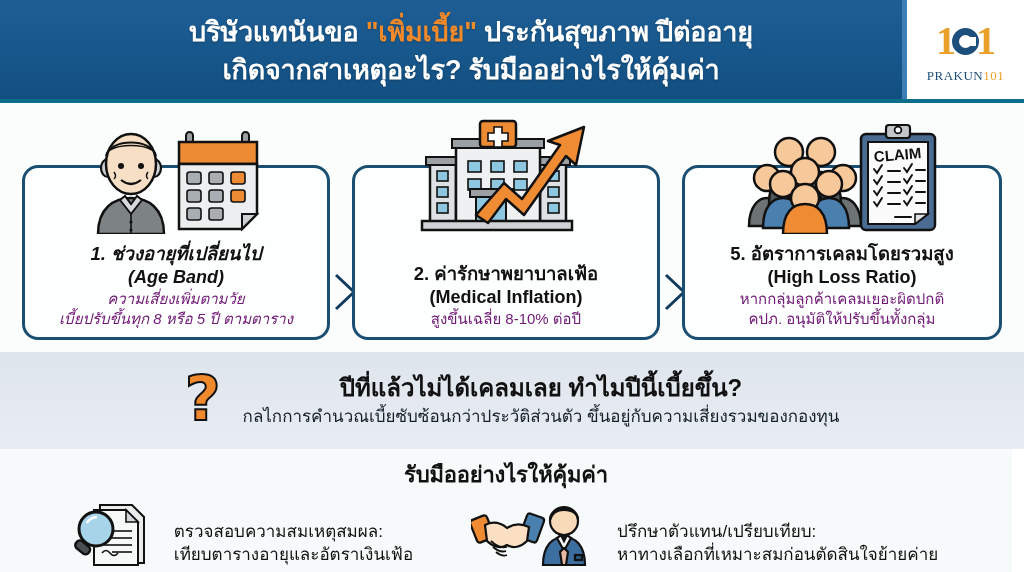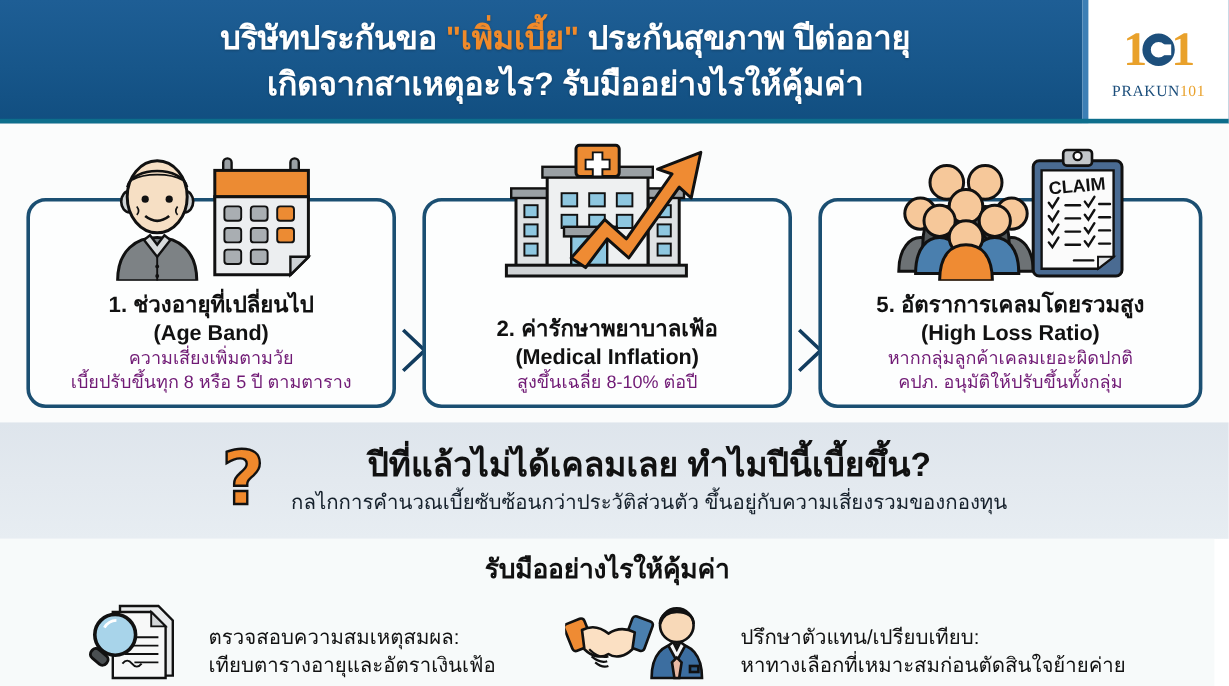--- a/index.html
+++ b/index.html
@@ -47,21 +47,21 @@
   
   .cards-band {
     position:absolute; left:0; top:103px; width:1024px; height:249px;
     background:#fbfcfc;
   }
   .card {
     position:absolute; top:62px; height:175px;
     border:3px solid #1b4f72; border-radius:16px;
     background:#fdfefe;
   }
-  .card-1 { left:22px;  width:308px; }
+  .card-1 { left:22px;  width:308px;font-style:italic; }
   .card-2 { left:352px; width:308px; }
   .card-3 { left:682px; width:320px; }
 
   .card-body {
     position:absolute; left:0; right:0; bottom:8px;
     text-align:center; color:#111111;
   }
   .card-title { font-size:18.5px; font-weight:bold; line-height:1.3; }
   .card-sub   { font-size:18px; font-weight:bold; line-height:1.3; }
   .card-line  { font-size:15px; line-height:1.33; color:#701a75; }
@@ -86,21 +86,21 @@
     background:#dde4eb;
     background:linear-gradient(180deg,#dee5ec 0%,#e3e9ef 50%,#e7edf2 100%);
     display:flex; align-items:center; justify-content:center;
   }
   .qmark {
     font-size:62px; font-weight:bold; color:#f0892c; line-height:1;
     -webkit-text-stroke:2px #111; margin-right:22px; margin-top:-4px;
     font-family:"DejaVu Sans",sans-serif;
   }
   .qtext { text-align:center; }
-  .qtext-main { font-size:28px; font-weight:bold; color:#111; line-height:1.3; }
+  .qtext-main { font-size:24px; font-weight:bold; color:#111; line-height:1.3; }
   .qtext-sub  { font-size:17px; color:#15202b; line-height:1.35; margin-top:2px; }
 
   
   .bottom {
     position:absolute; left:0; top:449px; width:1012px; height:123px;
     background:#f7fafa;
   }
   .bottom-title {
     text-align:center; font-size:22px; font-weight:bold; color:#111;
     padding-top:8px; letter-spacing:-.2px;
@@ -111,21 +111,21 @@
   .tip-l1 { font-size:17px; color:#111; }
   .tip-l2 { font-size:17px; color:#111; }
 
   svg { display:block; }
 </style>
 </head>
 <body>
 
 <div class="header">
   <div class="header-title">
-    <div><span>บริษัทประกันขอ </span><span class="hl">"เพิ่มเบี้ย"</span><span> ประกันสุขภาพ ปีต่ออายุ</span></div>
+    <div><span>บริษัวแทนันขอ </span><span class="hl">"เพิ่มเบี้ย"</span><span> ประกันสุขภาพ ปีต่ออายุ</span></div>
     <div>เกิดจากสาเหตุอะไร? รับมืออย่างไรให้คุ้มค่า</div>
   </div>
   <div class="logo-box">
     <div class="logo-mark">
       <span class="logo-101">1</span>
       <span class="logo-ring"></span>
       <span class="logo-101">1</span>
     </div>
     <div class="logo-word"><span>PRAKUN</span><span class="num">101</span></div>
   </div>

